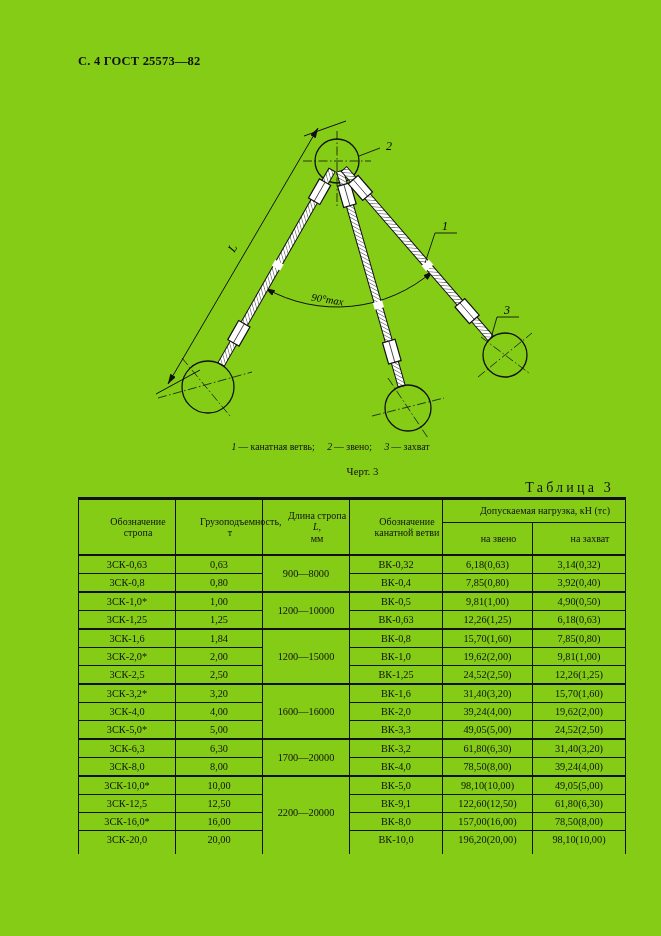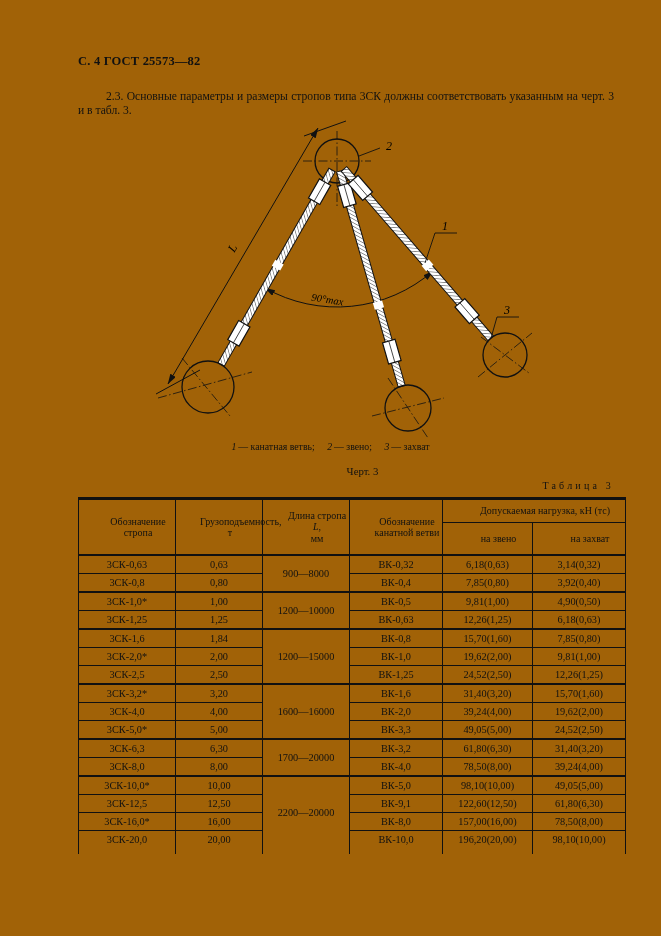--- a/index.html
+++ b/index.html
@@ -1,28 +1,28 @@
 <!DOCTYPE html>
 <html><head>
 <meta charset="utf-8">
 <style>
   html,body{margin:0;padding:0;background:#e8e8e8;}
-  .page{position:relative;width:661px;height:936px;background:#a16207;margin:0 auto;
+  .page{position:relative;width:661px;height:936px;background:#84cc16;margin:0 auto;
         font-family:"Liberation Serif","DejaVu Serif",serif;color:#111;overflow:hidden;}
   .doc-header{position:absolute;left:78px;top:54px;font-size:12.5px;font-weight:bold;letter-spacing:.2px;}
   .para{position:absolute;left:78px;top:90px;width:536px;font-size:11.6px;line-height:13.6px;
         text-align:justify;text-indent:28px;}
   .figure-svg{position:absolute;left:0;top:100px;}
   .figure-svg text{font-family:"Liberation Serif","DejaVu Serif",serif;}
   .fig-legend{position:absolute;left:0;top:441px;width:661px;text-align:center;font-size:9.8px;}
   .fig-legend .seg{margin:0 5px;}
   .fig-legend i{font-style:italic;margin-right:2px;}
   .fig-caption{position:absolute;left:0;top:465px;width:661px;text-align:center;font-size:10.8px;margin-left:32px;}
   .table-title{position:absolute;left:78px;top:480px;width:536px;text-align:right;
-               font-size:10px;letter-spacing:3.2px;}
+               font-size:14px;letter-spacing:3.2px;}
   table.params{position:absolute;left:78px;top:497px;width:547px;border-collapse:collapse;
                table-layout:fixed;border-top:3px solid #111;font-size:10.3px;}
   table.params col.c1{width:97px}table.params col.c2{width:87px}table.params col.c3{width:87px}
   table.params col.c4{width:93px}table.params col.c5{width:90px}table.params col.c6{width:93px}
   table.params th,table.params td{border-left:1.4px solid #111;border-right:1.4px solid #111;
       font-weight:normal;text-align:center;vertical-align:middle;padding:0 2px;line-height:11.5px;}
   table.params thead th{font-size:10px;padding-left:24px;}
   tr.hrow1 th{height:22px;}
   tr.hrow1 th.deep{border-bottom:2.4px solid #111;}
   tr.hrow1 th.loadhdr{border-bottom:1.2px solid #111;height:22px;}
@@ -33,21 +33,20 @@
   td.lenspan{font-size:10.3px;}
   .ital{font-style:italic;}
 </style>
 </head>
 <body>
 
 <div class="page">
 
   <div class="doc-header">С. 4 ГОСТ 25573—82</div>
 
-  <div class="para">2.3. Основные параметры и размеры стропов типа 3СК должны соответствовать указанным на черт. 3 и в табл. 3.</div>
 
   <svg class="figure-svg" width="661" height="340" viewBox="0 100 661 340">
     <defs>
       <pattern id="hatch" width="3.2" height="3.2" patternUnits="userSpaceOnUse" patternTransform="rotate(45)">
         <line x1="0" y1="0" x2="0" y2="3.2" stroke="#222" stroke-width="0.9"></line>
       </pattern>
       <marker id="arr" viewBox="0 0 10 6" refX="9.6" refY="3" markerWidth="10.5" markerHeight="6.3" orient="auto-start-reverse" markerUnits="userSpaceOnUse">
         <path d="M0,0 L10,3 L0,6 Z" fill="#111"></path>
       </marker>
     </defs>

